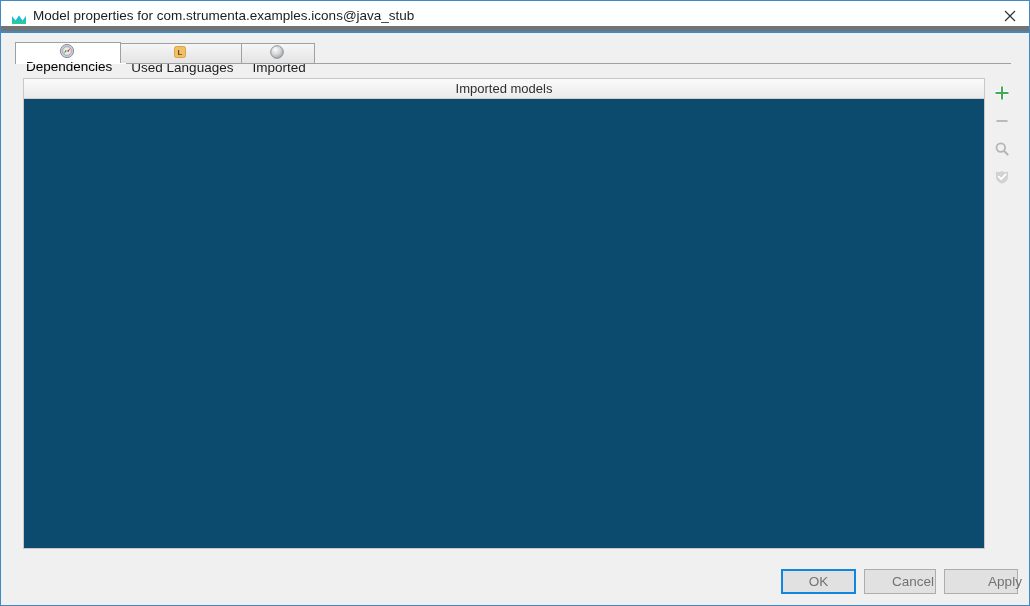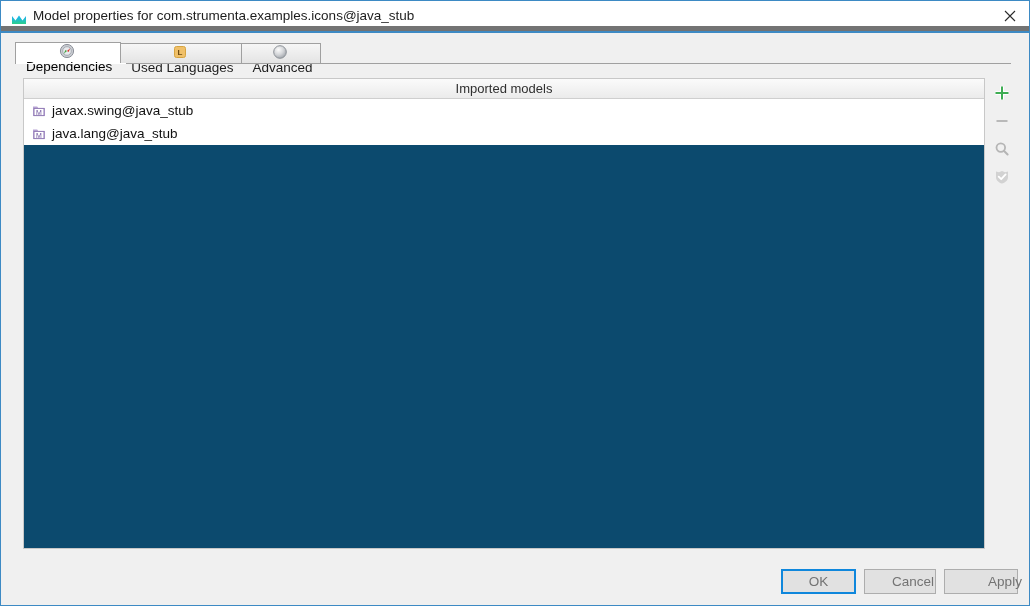--- a/index.html
+++ b/index.html
@@ -292,58 +292,33 @@
           <defs>
             <radialGradient id="ballg" cx="38%" cy="32%" r="72%">
               <stop offset="0%" stop-color="#fcfcfc"></stop>
               <stop offset="55%" stop-color="#d3d5d8"></stop>
               <stop offset="100%" stop-color="#9ea3a9"></stop>
             </radialGradient>
           </defs>
           <circle cx="8" cy="8" r="6.3" fill="url(#ballg)" stroke="#8d9298" stroke-width="1"></circle>
         </svg>
       </span>
-      <span class="tab-label">Advanced</span>
+      <span class="tab-label">Imported</span>
     </div>
   </div>
   <div id="tabline-white"></div>
 
   <div id="content">
 
     <div id="list-panel">
 
       <div id="list-header">
         <span>Imported models</span>
       </div>
 
-      <div id="list-body">
-
-        <div class="list-row">
-          <span class="row-icon">
-            <svg width="16" height="16" viewBox="0 0 16 16">
-              <path d="M2 3.5 L6.2 3.5 L7.2 5 L14 5 L14 13 L2 13 Z" fill="#b9a6d6"></path>
-              <rect x="3" y="5.4" width="10" height="7.2" fill="#ffffff" stroke="#8f79b4" stroke-width="1"></rect>
-              <text x="8" y="11.5" font-family="Liberation Sans, sans-serif" font-size="7" fill="#6b4f9b" text-anchor="middle">M</text>
-            </svg>
-          </span>
-          <span>javax.swing@java_stub</span>
-        </div>
-
-        <div class="list-row">
-          <span class="row-icon">
-            <svg width="16" height="16" viewBox="0 0 16 16">
-              <path d="M2 3.5 L6.2 3.5 L7.2 5 L14 5 L14 13 L2 13 Z" fill="#b9a6d6"></path>
-              <rect x="3" y="5.4" width="10" height="7.2" fill="#ffffff" stroke="#8f79b4" stroke-width="1"></rect>
-              <text x="8" y="11.5" font-family="Liberation Sans, sans-serif" font-size="7" fill="#6b4f9b" text-anchor="middle">M</text>
-            </svg>
-          </span>
-          <span>java.lang@java_stub</span>
-        </div>
-
-      </div>
     </div>
 
     <div id="side-toolbar">
 
       <div class="tool-button">
         <span>
           <svg width="18" height="18" viewBox="0 0 18 18">
             <path d="M9 2.5 L9 15.5 M2.5 9 L15.5 9" stroke="#ffffff" stroke-width="4" fill="none"></path>
             <path d="M9 2.5 L9 15.5 M2.5 9 L15.5 9" stroke="#3fad54" stroke-width="2" fill="none"></path>
           </svg>

